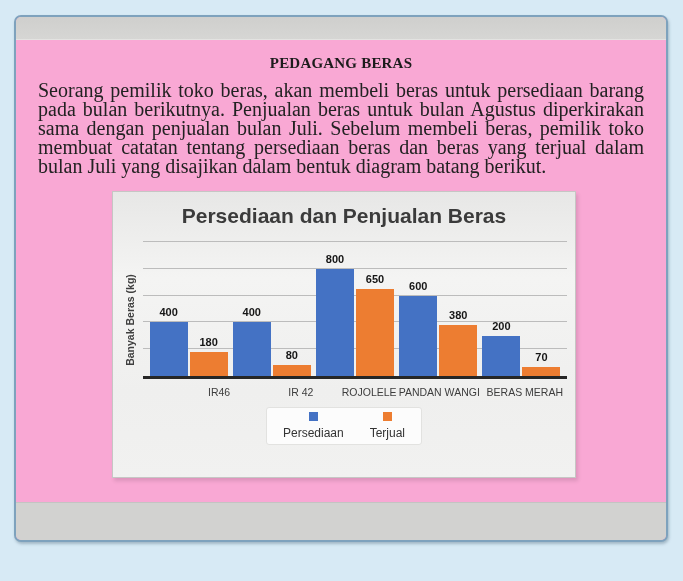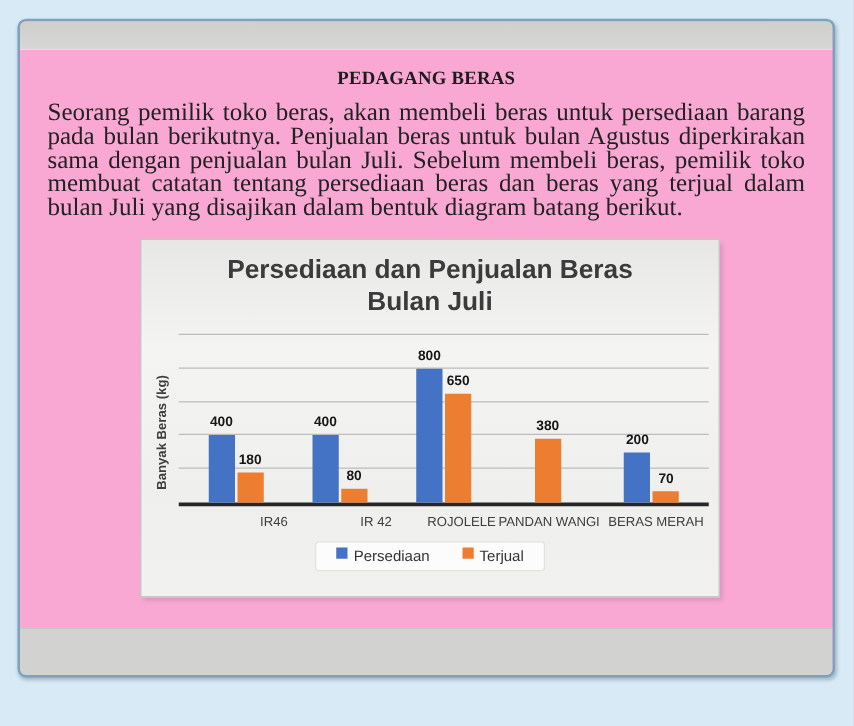--- a/index.html
+++ b/index.html
@@ -105,21 +105,21 @@
     flex: 1;
     position: relative;
     height: 100%;
     display: flex;
     justify-content: center;
     align-items: flex-end;
     gap: 2px;
   }
   .barwrap {
     position: relative;
-    width: 21px;
+    width: 38px;
     height: 100%;
   }
   .bar {
     position: absolute;
     bottom: 0; left: 0; right: 0;
   }
   .bar-label {
     position: absolute;
     left: 50%;
     transform: translateX(-50%);
@@ -149,22 +149,23 @@
     display: inline-flex;
     align-items: center;
     gap: 26px;
     background: #fcfcfc;
     border: 1px solid #e2e2e0;
     border-radius: 3px;
     padding: 4px 16px;
   }
   .legend-item {
     display: flex;
-    align-items: flex-start;
+    align-items: center;
     gap: 5px;
+    flex-direction: column;
   }
   .legend-swatch {
     width: 9px; height: 9px;
     display: inline-block;
   }
   .legend-label {
     font-size: 12px;
     color: #333333;
   }
 </style>
@@ -174,21 +175,20 @@
 <div class="card">
   <div class="strip-top"></div>
 
   <h1 class="doc-title">PEDAGANG BERAS</h1>
 
   <p class="doc-para">Seorang pemilik toko beras, akan membeli beras untuk persediaan barang pada bulan berikutnya. Penjualan beras untuk bulan Agustus diperkirakan sama dengan penjualan bulan Juli. Sebelum membeli beras, pemilik toko membuat catatan tentang persediaan beras dan beras yang terjual dalam bulan Juli yang disajikan dalam bentuk diagram batang berikut.</p>
 
   <div class="chart">
     <div class="chart-title">
       <div>Persediaan dan Penjualan Beras</div>
-      <div>Bulan Juli</div>
     </div>
 
     <div class="plot-row">
       <div class="ylabel-wrap">
         <span class="ylabel">Banyak Beras (kg)</span>
       </div>
       <div class="plot-col">
         <div class="plot" id="plot">
             <div class="gridline" style="bottom: 20%;"></div>
             <div class="gridline" style="bottom: 40%;"></div>
@@ -221,20 +221,24 @@
                   <div class="bar" style="height: 80%; background: rgb(68, 114, 196);"></div>
                   <div class="bar-label" style="bottom: calc(80% + 4px);">800</div>
                 </div>
                 <div class="barwrap">
                   <div class="bar" style="height: 65%; background: rgb(237, 125, 49);"></div>
                   <div class="bar-label" style="bottom: calc(65% + 4px);">650</div>
                 </div>
               </div>
               <div class="group">
                 <div class="barwrap">
+                  <div class="bar" style="height: 60%; background: rgb(68, 114, 196);"></div>
+                  <div class="bar-label" style="bottom: calc(60% + 4px);">600</div>
+                </div>
+                <div class="barwrap">
                   <div class="bar" style="height: 38%; background: rgb(237, 125, 49);"></div>
                   <div class="bar-label" style="bottom: calc(38% + 4px);">380</div>
                 </div>
               </div>
               <div class="group">
                 <div class="barwrap">
                   <div class="bar" style="height: 30%; background: rgb(68, 114, 196);"></div>
                   <div class="bar-label" style="bottom: calc(30% + 4px);">200</div>
                 </div>
                 <div class="barwrap">

